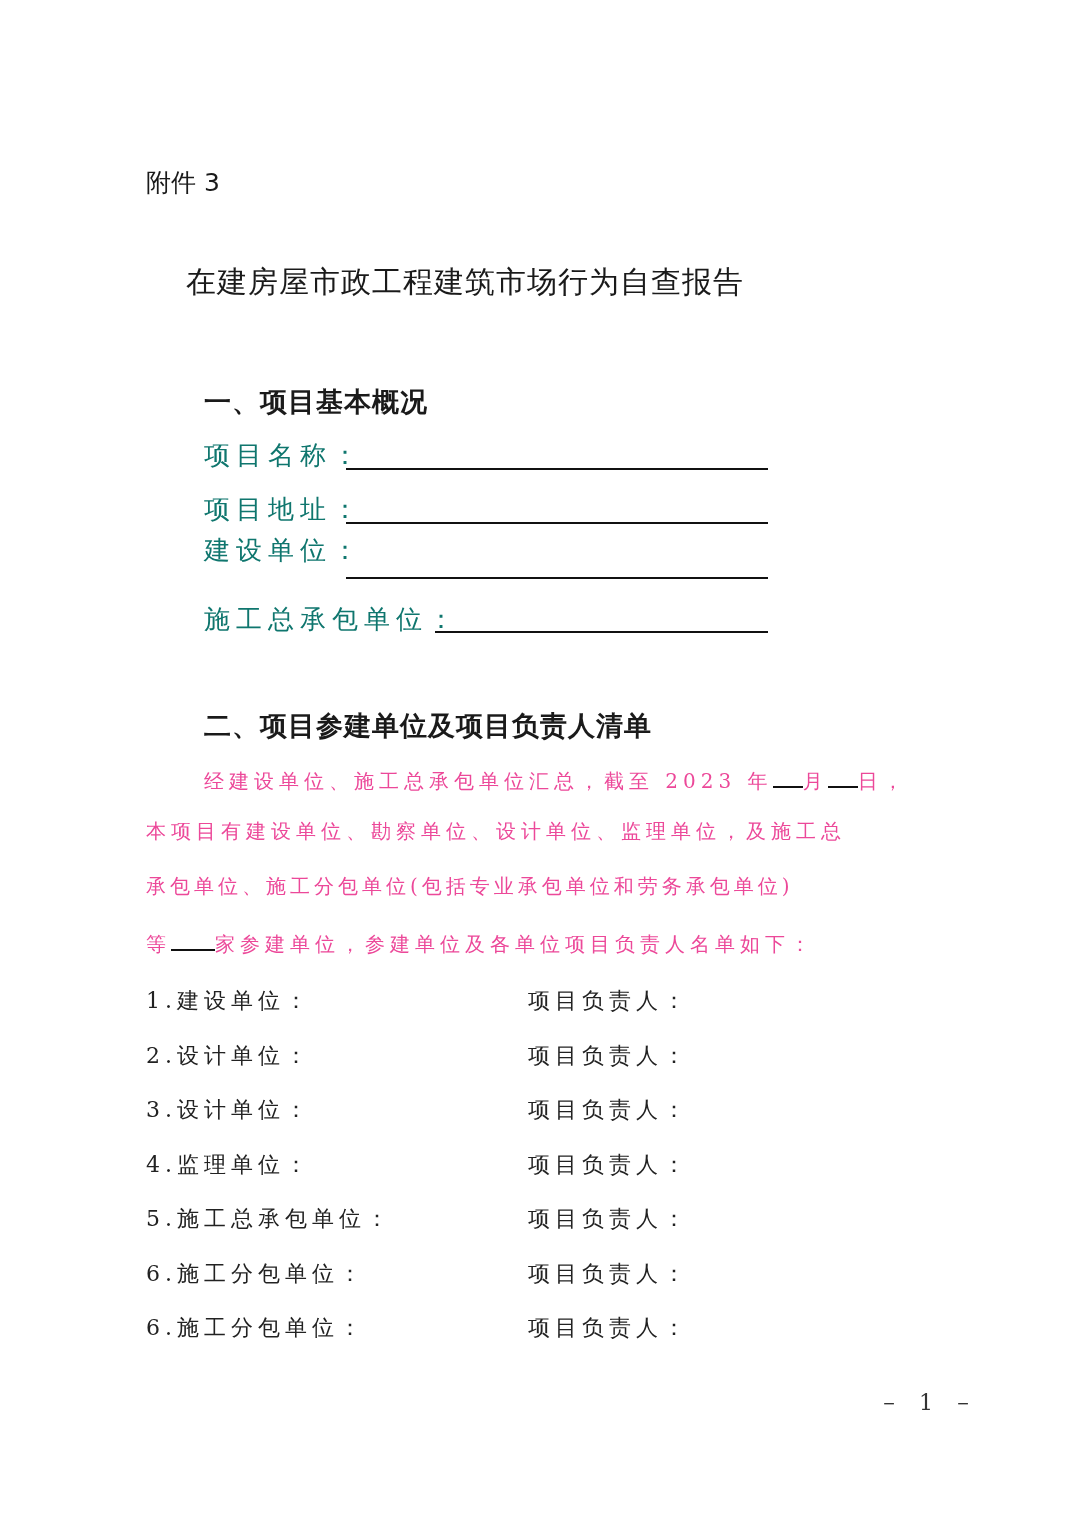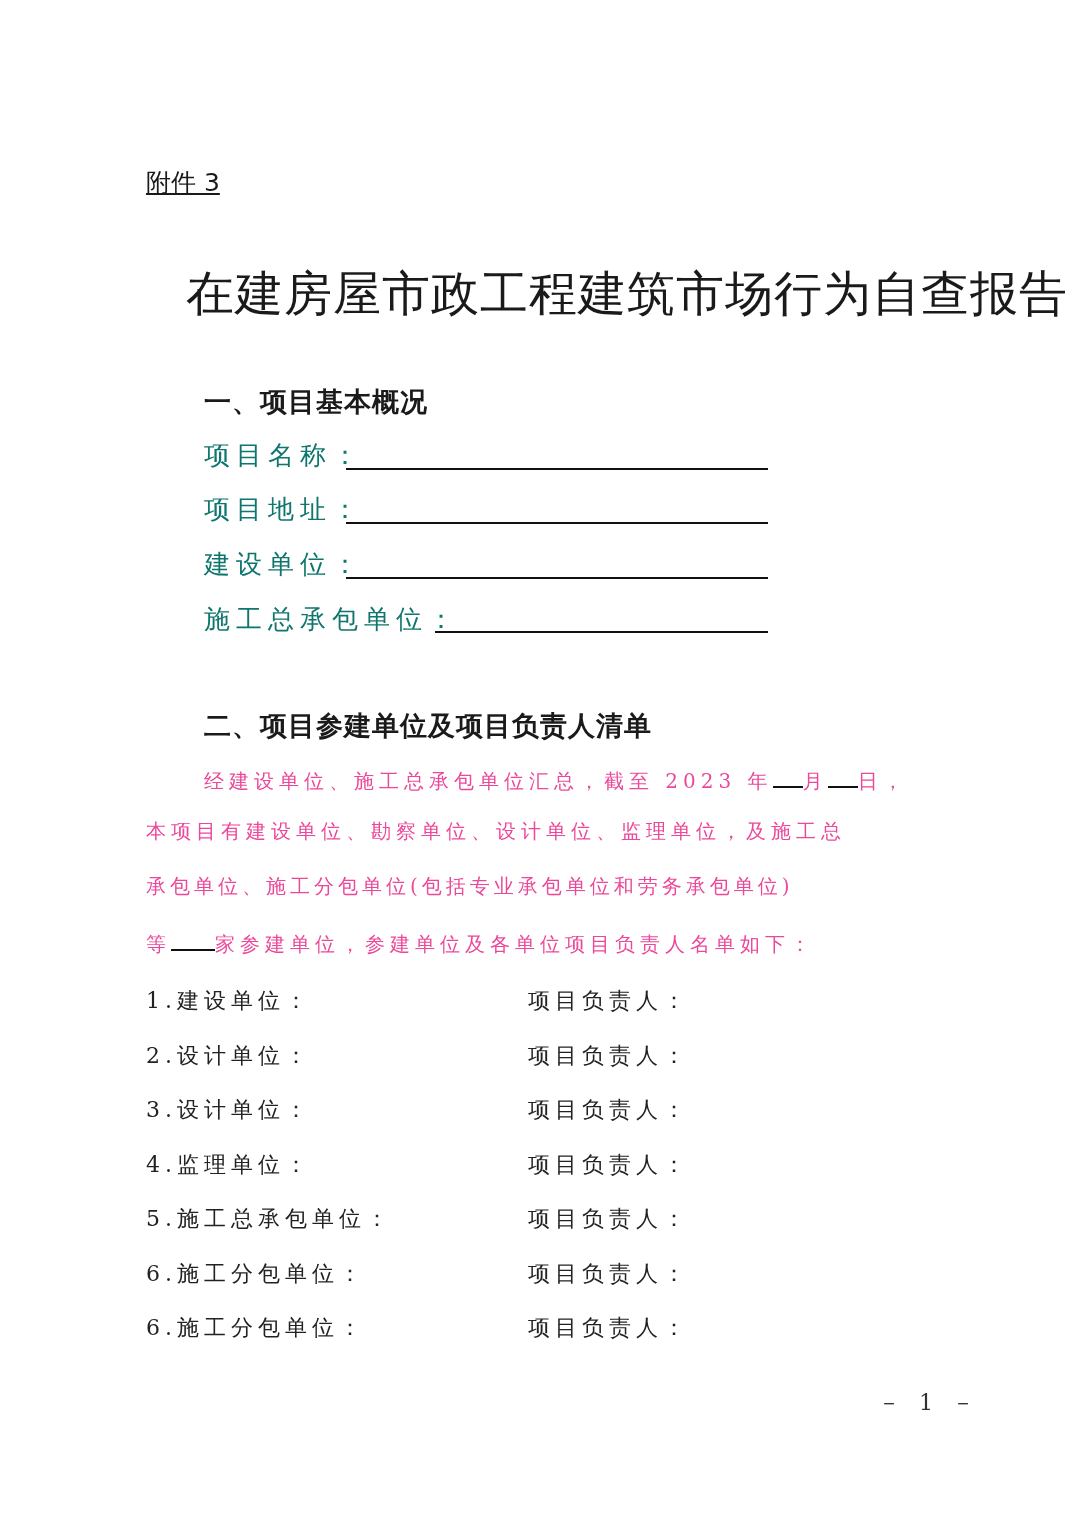--- a/index.html
+++ b/index.html
@@ -1,21 +1,21 @@
 <!DOCTYPE html>
 <html><head>
 <meta charset="utf-8">
 <style>
   html, body { margin:0; padding:0; background:#ffffff; }
   body { width:1080px; height:1527px; position:relative; overflow:hidden; color:#1a1a1a; }
   .sans { font-family: "DejaVu Sans", "Liberation Sans", sans-serif; }
   .serif { font-family: "DejaVu Serif", "Liberation Serif", serif; }
   .abs { position:absolute; white-space:nowrap; }
-  #attach { left:146px; top:166px; font-size:25px;text-decoration:underline; }
-  #title { left:186px; top:262px; font-size:48px; letter-spacing:1px; }
+  #attach { left:146px; top:166px; font-size:25px; }
+  #title { left:186px; top:262px; font-size:30px; letter-spacing:1px; }
   .h2 { font-size:27px; font-weight:bold; letter-spacing:1px; }
   #h-one { left:204px; top:384px;font-family:Liberation Mono, monospace; }
   #h-two { left:204px; top:708px; }
   .field { font-size:26px; letter-spacing:6px; color:#0f766e; }
   .uline { position:absolute; height:2px; background:#111; }
   .para { font-size:20px; letter-spacing:5px; color:#ec4899; }
   .blank { display:inline-block; border-bottom:2px solid #111; height:22px; vertical-align:baseline; }
   .listrow { font-size:22px; letter-spacing:5px; color:#222; }
   #pagenum { left:878px; top:1388px; font-size:22px; color:#333; letter-spacing:6px; }
 </style>
@@ -26,21 +26,21 @@
 <div class="abs sans" id="title">在建房屋市政工程建筑市场行为自查报告</div>
 
 <div class="abs sans h2" id="h-one">一、项目基本概况</div>
 
 <div class="abs serif field" style="left:204px;top:438px;">项目名称：</div>
 <div class="uline" style="left:346px;top:468px;width:422px;"></div>
 
 <div class="abs serif field" style="left:204px;top:492px;">项目地址：</div>
 <div class="uline" style="left:346px;top:522px;width:422px;"></div>
 
-<div class="abs serif field" style="left:204px;top:547px;">建设单位：</div>
+<div class="abs serif field" style="left:204px;top:533px;">建设单位：</div>
 <div class="uline" style="left:346px;top:577px;width:422px;"></div>
 
 <div class="abs serif field" style="left:204px;top:602px;">施工总承包单位：</div>
 <div class="uline" style="left:435px;top:631px;width:333px;"></div>
 
 <div class="abs sans h2" id="h-two">二、项目参建单位及项目负责人清单</div>
 
 <div class="abs serif para" style="left:204px;top:764px;">
   <span>经建设单位、施工总承包单位汇总，截至 2023 年</span><span class="blank" style="width:30px;"></span><span>月</span><span class="blank" style="width:30px;"></span><span>日，</span>
 </div>

